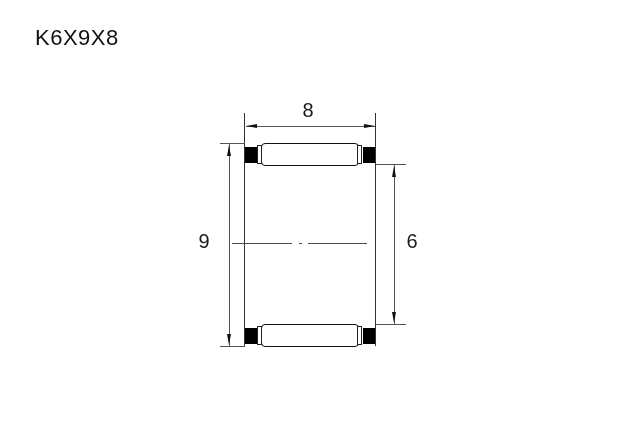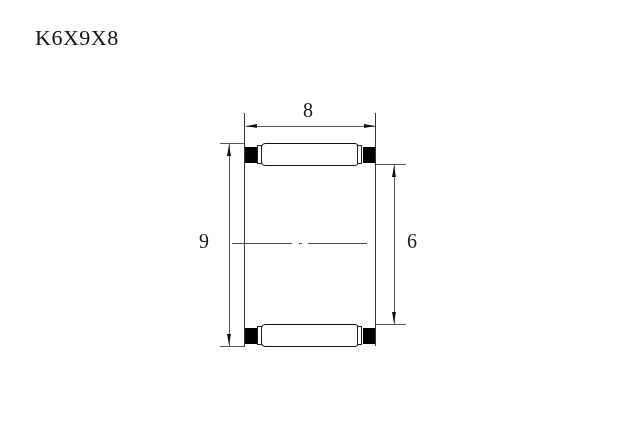--- a/index.html
+++ b/index.html
@@ -1,18 +1,18 @@
 <!DOCTYPE html>
 <html><head>
 <meta charset="utf-8">
 <style>
   html,body{margin:0;padding:0;background:#fff;}
   .canvas{
     position:relative;width:640px;height:440px;background:#fff;overflow:hidden;
-    font-family:Liberation Serif, serif;color:#111;
+    font-family:Liberation Sans, sans-serif;color:#111;
   }
   .abs{position:absolute;}
   .title{
     left:35px;top:25px;font-size:22px;letter-spacing:0.5px;color:#111;
   }
   .dim-label{
     font-size:20px;color:#1a1a1a;text-align:center;width:20px;line-height:22px;
   }
   
   .hline{height:1px;background:#555;}

